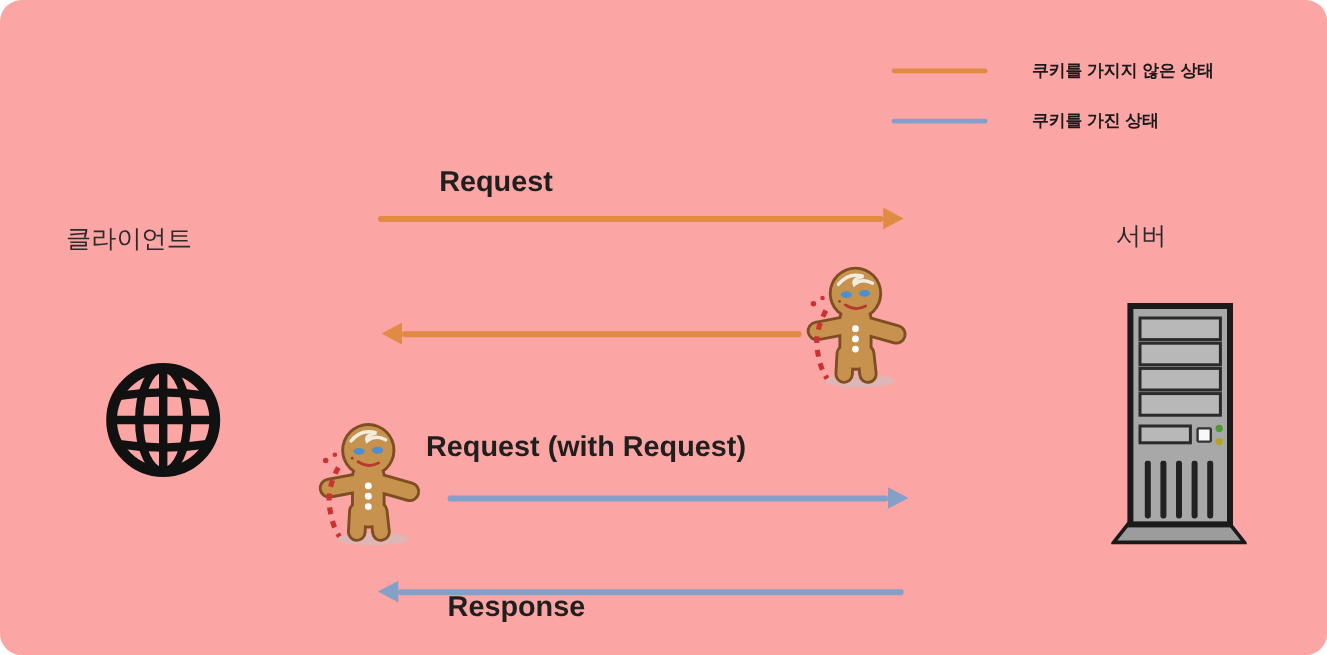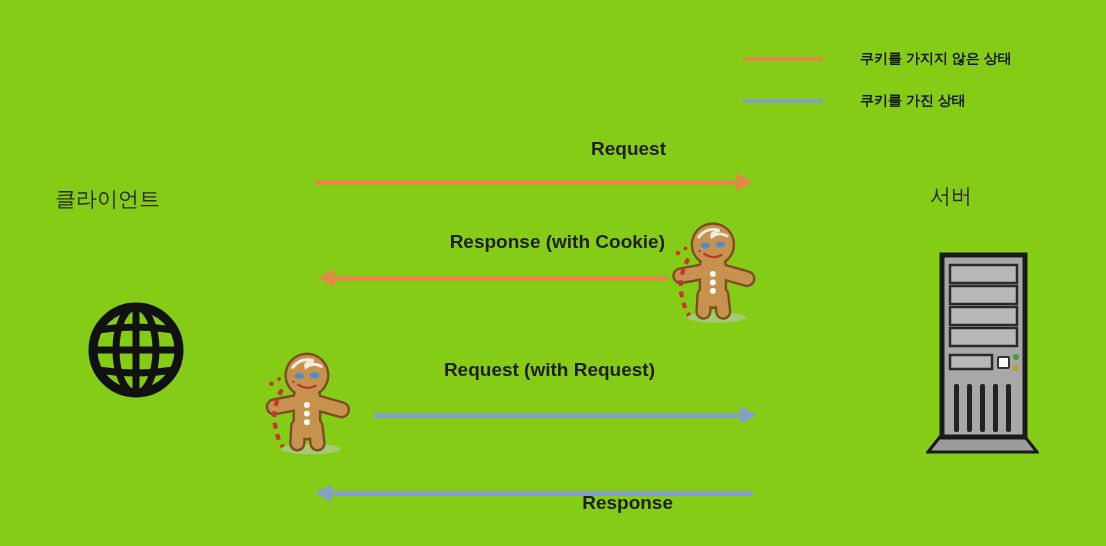--- a/index.html
+++ b/index.html
@@ -1,28 +1,28 @@
 <!DOCTYPE html>
 <html><head>
 <meta charset="utf-8">
 <style>
   html,body{margin:0;padding:0;background:#fff;}
-  .canvas{position:relative;width:1106px;height:546px;background:#84cc16;overflow:hidden;
-          font-family:"Liberation Sans", sans-serif;}
+  .canvas{position:relative;width:1106px;height:546px;background:#fca5a5;overflow:hidden;
+          font-family:"Liberation Sans", sans-serif;border-radius:18px;}
 
   
   .legend-row{position:absolute;display:flex;align-items:center;height:22px;}
   .legend-line{width:80px;height:4px;border-radius:2px;background:var(--c,#999);margin-right:37px;flex:0 0 auto;}
   .legend-label{font-size:14px;font-weight:700;color:#1a1a1a;white-space:nowrap;}
 
   
   .actor-label{position:absolute;text-align:left;font-size:21px;color:#2a2a2a;white-space:nowrap;}
 
   
-  .flow-label{position:absolute;width:300px;text-align:right;font-size:19px;font-weight:700;color:#1f1f1f;white-space:nowrap;}
+  .flow-label{position:absolute;width:300px;text-align:left;font-size:24px;font-weight:700;color:#1f1f1f;white-space:nowrap;}
 
   
   .arrow{position:absolute;height:5px;border-radius:2px;background:var(--c,#999);}
   .arrow.right::after{content:"";position:absolute;left:100%;top:50%;margin-top:-9.5px;
       border-top:9.5px solid transparent;border-bottom:9.5px solid transparent;border-left:17px solid var(--c,#999);}
   .arrow.left::before{content:"";position:absolute;right:100%;top:50%;margin-top:-9.5px;
       border-top:9.5px solid transparent;border-bottom:9.5px solid transparent;border-right:17px solid var(--c,#999);}
 
   .abs{position:absolute;}
 </style>
@@ -74,21 +74,20 @@
       <rect x="41" y="132" width="5" height="48" rx="2"></rect>
       <rect x="54" y="132" width="5" height="48" rx="2"></rect>
       <rect x="67" y="132" width="5" height="48" rx="2"></rect>
       <rect x="80" y="132" width="5" height="48" rx="2"></rect>
     </g>
   </svg>
 
   <div class="flow-label" style="left:366px;top:138px;">Request</div>
   <div class="arrow right" style="left: 315px; top: 180px; width: 421px; --c: #e08a44;"></div>
 
-  <div class="flow-label" style="left:365px;top:231px;">Response (with Cookie)</div>
   <div class="arrow left" style="left: 335px; top: 276px; width: 333px; --c: #e08a44;"></div>
 
   <svg class="abs" style="left:663px;top:219px;" width="96" height="106" viewBox="0 0 100 112">
     <ellipse cx="56" cy="104" rx="31" ry="5.5" fill="#c4c4c4" opacity="0.55"></ellipse>
     <g stroke="#7d4e22" fill="none" stroke-linecap="round">
       <line x1="18" y1="60" x2="50" y2="54" stroke-width="18"></line>
       <line x1="56" y1="54" x2="88" y2="63" stroke-width="18"></line>
       <line x1="52" y1="50" x2="52" y2="80" stroke-width="30"></line>
       <line x1="43" y1="80" x2="42" y2="98" stroke-width="17"></line>
       <line x1="61" y1="80" x2="63" y2="98" stroke-width="17"></line>

